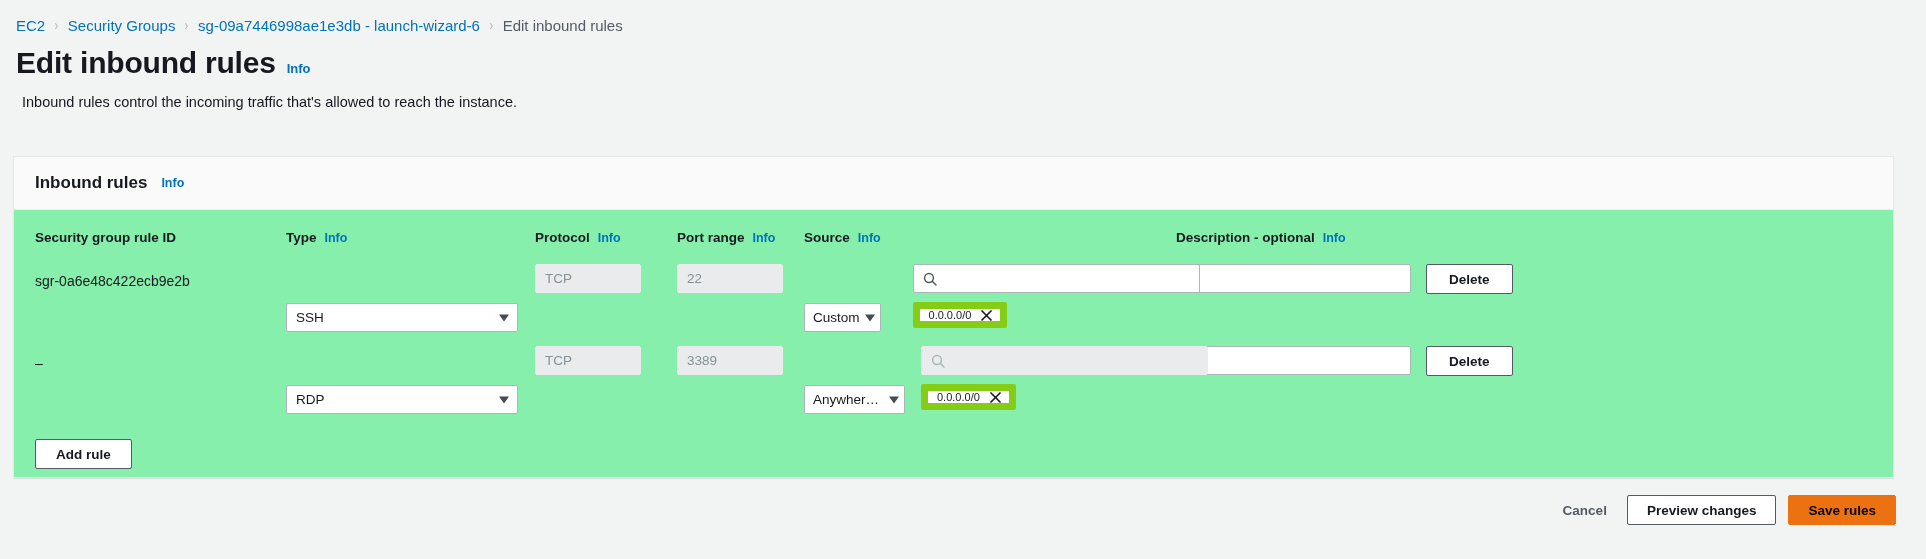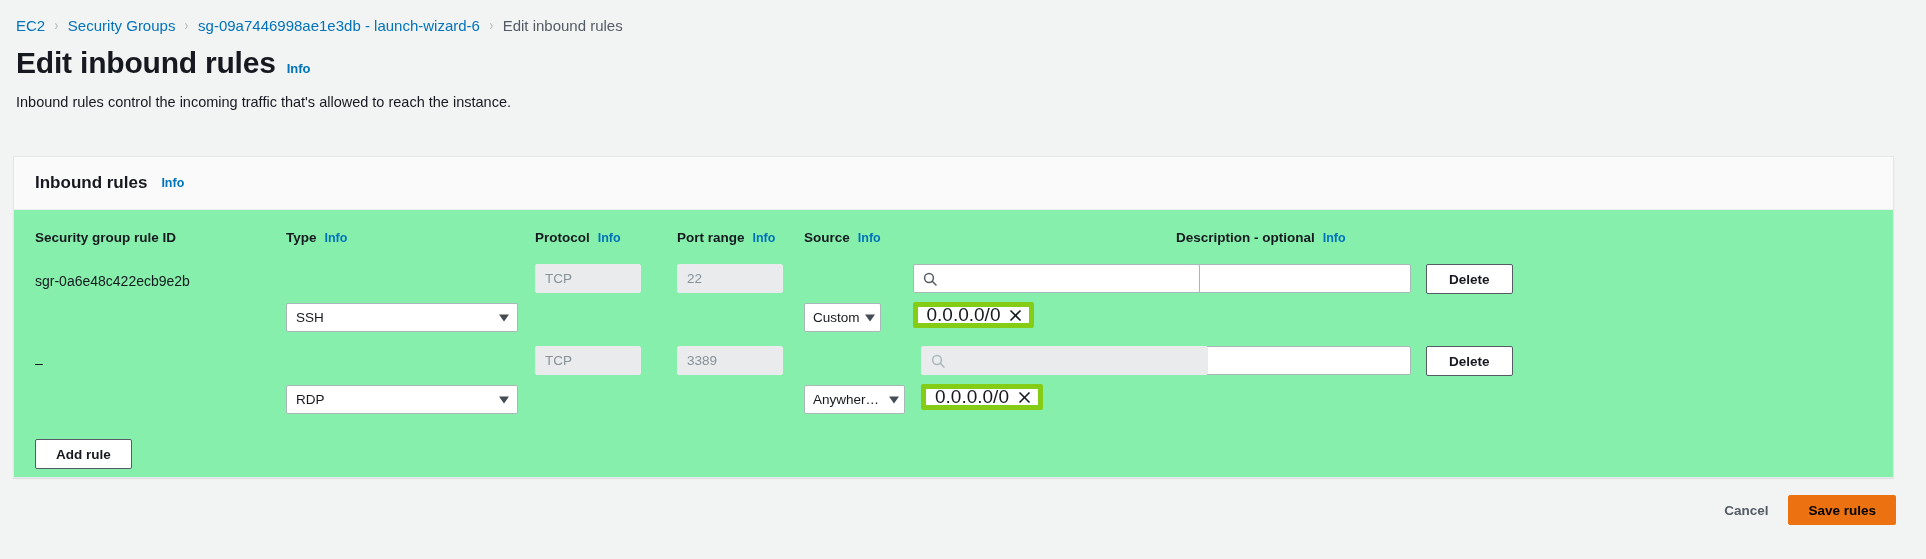--- a/index.html
+++ b/index.html
@@ -32,20 +32,21 @@
     font-size: 30px; font-weight: 700; letter-spacing: -0.2px;
     color: #16191f; line-height: 1.15;
   }
   .info-link {
     color: #0073bb; font-size: 13px; font-weight: 700;
     margin-left: 11px; cursor: pointer;
   }
   .page-desc {
     font-size: 14.5px; color: #16191f;
     margin-top: 13px;
+    margin-left: 6px;
   }
 
   
   .card {
     position: absolute;
     left: 13px; top: 156px;
     width: 1881px; height: 322px;
     background: #86efac;
     border: 1px solid #e4e6e7;
     box-shadow: 0 1px 1px rgba(0,28,36,.08);
@@ -139,24 +140,24 @@
     width: 14px; height: 14px;
   }
   .search-icon circle, .search-icon line { stroke: #545b64; }
   .search-box.disabled .search-icon circle,
   .search-box.disabled .search-icon line { stroke: #aab7b8; }
 
   .token {
     margin-top: 9px;
     display: inline-flex; align-items: center;
     height: 26px;
-    border: 5px solid #84cc16;
+    border: 7px solid #84cc16;
     background: #fff; border-radius: 2px;
     padding: 0 7px 0 9px;
-    font-size: 19px; color: #16191f;
+    font-size: 11px; color: #16191f;
     width: fit-content;
   }
   .token-x {
     margin-left: 9px; width: 13px; height: 13px;
     display: inline-block; cursor: pointer;
   }
   .token-x line { stroke: #16191f; stroke-width: 1.6; }
 
   .text-input {
     height: 29px; width: 235px;
@@ -365,16 +366,17 @@
         </div>
       </div>
 
     </div>
 
     <button class="btn btn-addrule">Add rule</button>
   </section>
 
   <div class="footer">
     <button class="btn-link">Cancel</button>
+    <button class="btn">Preview changes</button>
     <button class="btn btn-primary">Save rules</button>
   </div>
 
 </div>
 
 </body></html>

